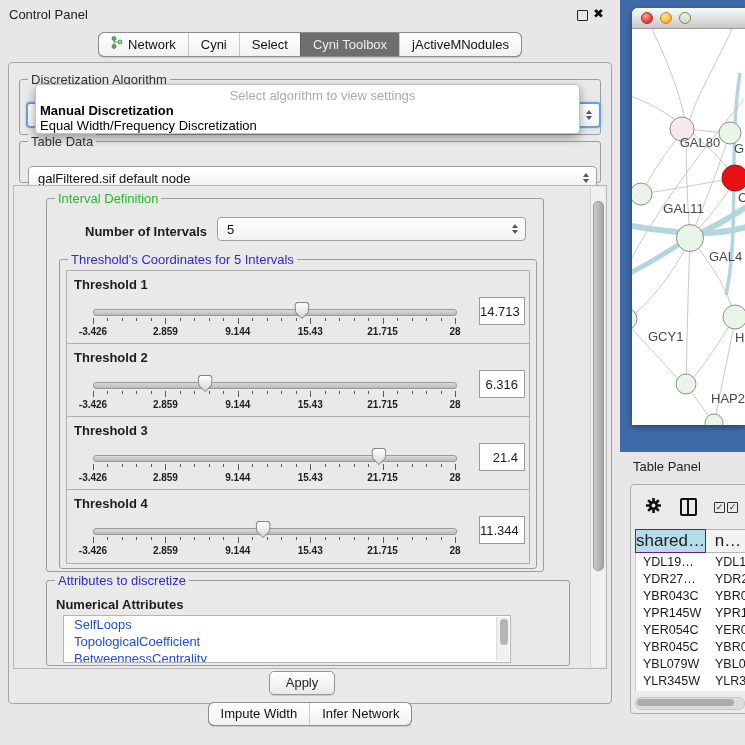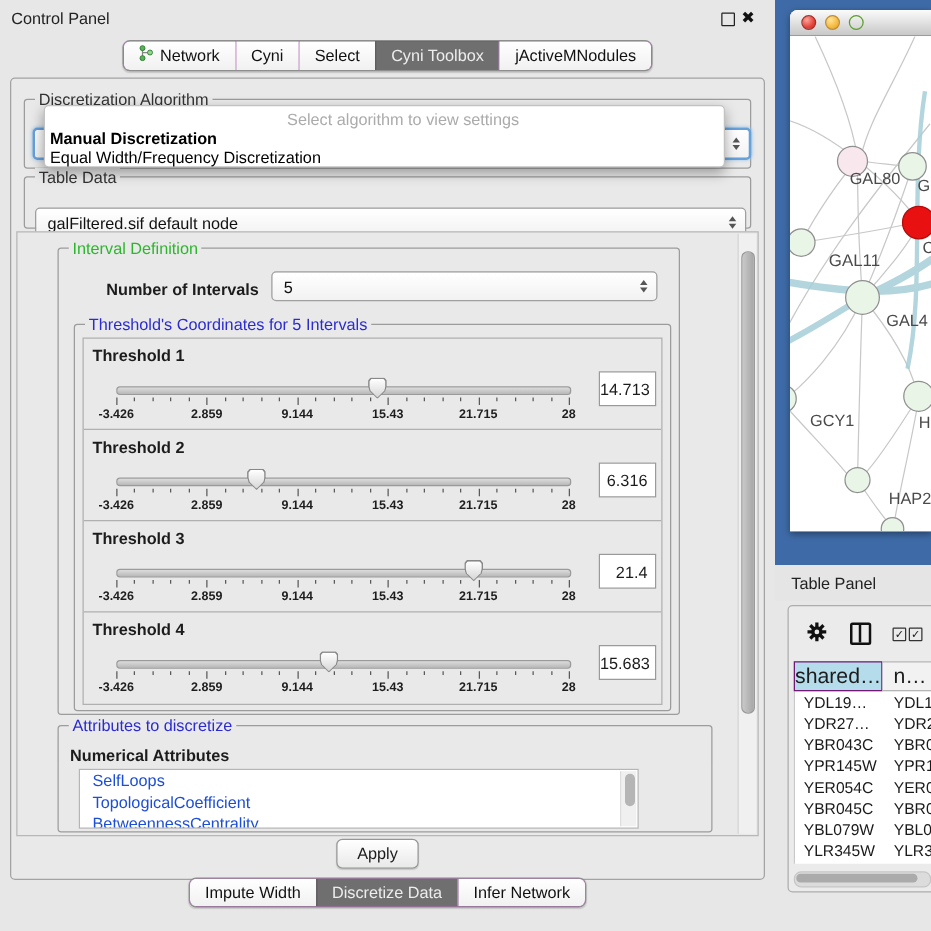--- a/index.html
+++ b/index.html
@@ -376,21 +376,21 @@
                     </div>
                   <div class="tick-labels">
                       <span class="tick-lab" style="left: 0%;">-3.426</span>
                       <span class="tick-lab" style="left: 20%;">2.859</span>
                       <span class="tick-lab" style="left: 40%;">9.144</span>
                       <span class="tick-lab" style="left: 60%;">15.43</span>
                       <span class="tick-lab" style="left: 80%;">21.715</span>
                       <span class="tick-lab" style="left: 100%;">28</span>
                     </div>
                 </div>
-                <div class="val-box">15.683</div>
+                <div class="val-box">11.344</div>
               </div>
 
             </div>
           </div>
         </div>
 
         <div class="group" style="left:32px;top:394px;width:522px;height:84px;">
           <span class="group-label label-blue">Attributes to discretize</span>
           <span class="na-label">Numerical Attributes</span>
           <div class="attr-list">
@@ -404,23 +404,20 @@
         </div>
       </div>
 
       <div class="apply-btn">Apply</div>
     </div>
 
     <div class="seg-wrap-bottom">
       <div class="seg">
         <div class="seg-btn">
           <span>Impute Width</span>
-        </div>
-        <div class="seg-btn selected">
-          <span>Discretize Data</span>
         </div>
         <div class="seg-btn">
           <span>Infer Network</span>
         </div>
       </div>
     </div>
 
     <div class="popup">
       <div class="popup-hint">Select algorithm to view settings</div>
       <div class="popup-opt1">Manual Discretization</div>

